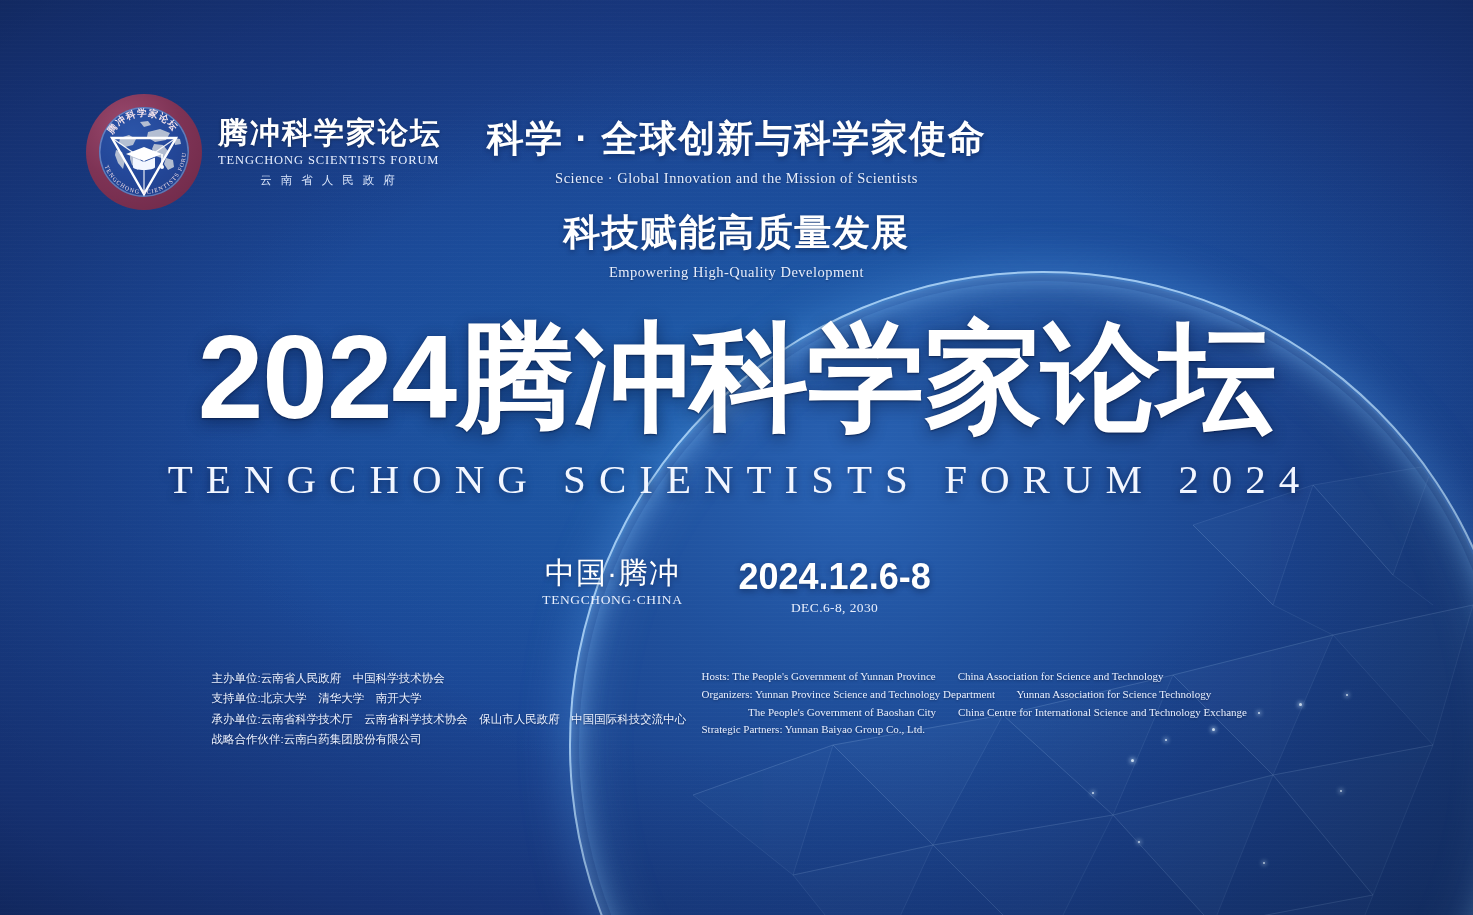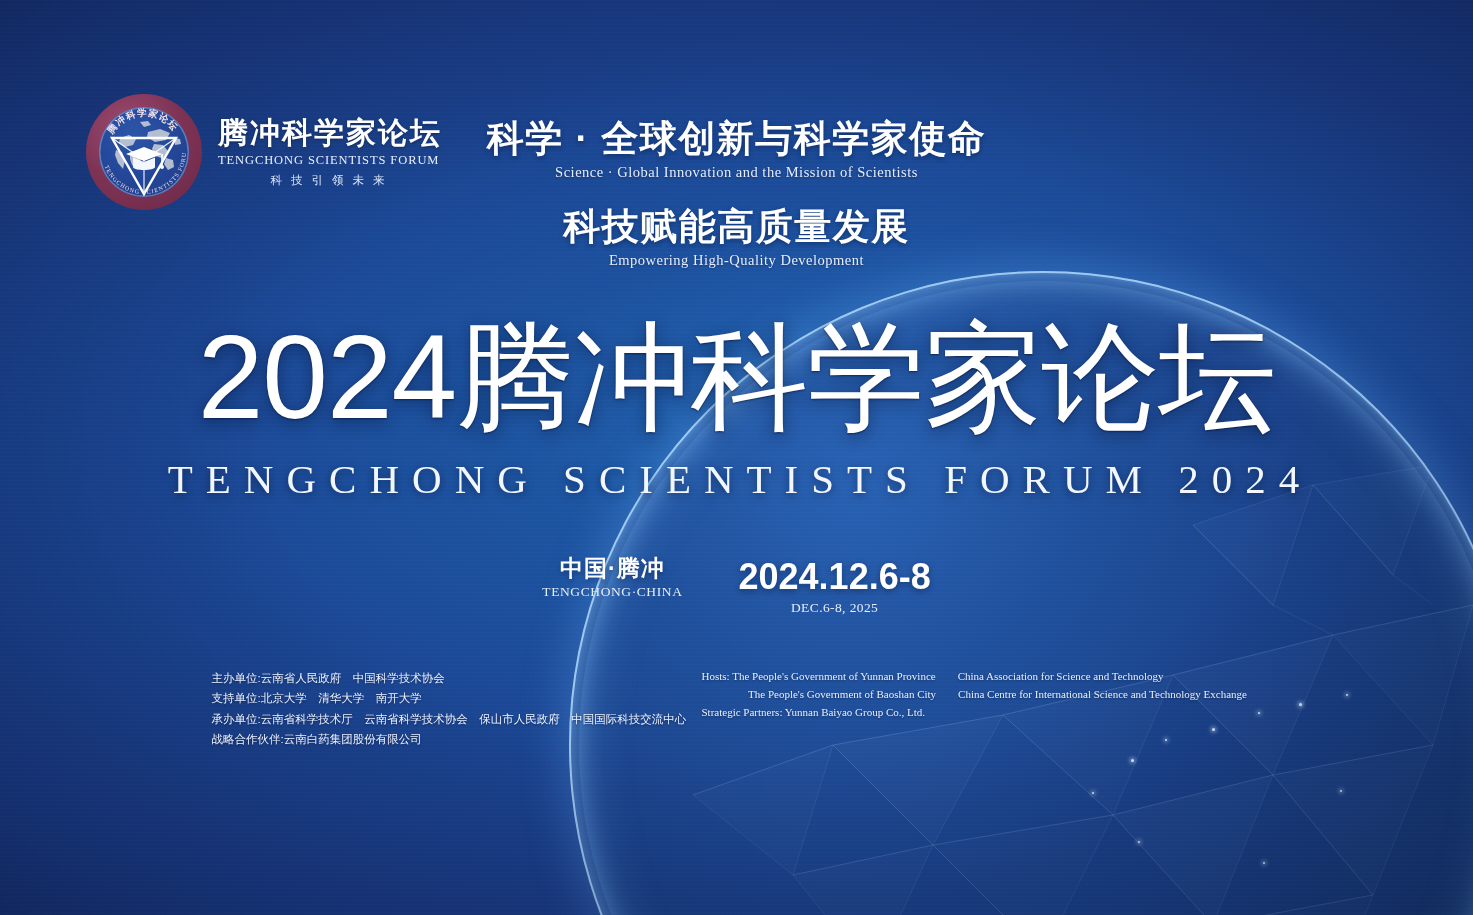--- a/index.html
+++ b/index.html
@@ -79,42 +79,42 @@
   }
 
   
   #theme { position:absolute; left:0; right:0; top:116px; text-align:center; }
   .theme-cn {
     color:#ffffff; font-weight:bold; font-size:37px; letter-spacing:1.5px;
     line-height:1.22; text-shadow:0 2px 5px rgba(4,18,54,.45);
   }
   .theme-en {
     font-family:"Liberation Serif", serif; color:#e7eefc; font-size:14.5px;
-    letter-spacing:.5px; margin-top:3px; text-shadow:0 1px 2px rgba(4,18,54,.40);
+    letter-spacing:.5px; margin-top:9px; text-shadow:0 1px 2px rgba(4,18,54,.40);
   }
   #theme-line2 { margin-top:23px; }
 
   
   #headline {
     position:absolute; left:0; right:0; top:318px; text-align:center;
-    color:#ffffff; font-weight:normal; font-size:118px; line-height:1.0;
+    color:#ffffff; font-weight:bold; font-size:118px; line-height:1.0;
     letter-spacing:-1px;
     text-shadow:0 4px 16px rgba(3,15,48,.45), 0 1px 2px rgba(3,15,48,.6);
   }
   #headline-en {
     position:absolute; left:0; right:0; top:455px; text-align:center;
     font-family:"Liberation Serif", serif; color:#f2f6ff; font-size:41px;
     letter-spacing:13px; padding-left:7px; font-weight:normal;
     text-shadow:0 2px 8px rgba(3,15,48,.55);
   }
 
   
   #meta { position:absolute; left:0; right:0; top:556px; display:flex; justify-content:center; align-items:flex-start; gap:56px; }
   .meta-col { text-align:center; }
-  .place-cn { color:#ffffff; font-weight:bold; font-size:23px; letter-spacing:1px; line-height:1.12; text-shadow:0 2px 5px rgba(4,18,54,.4); }
+  .place-cn { color:#ffffff; font-weight:normal; font-size:30px; letter-spacing:1px; line-height:1.12; text-shadow:0 2px 5px rgba(4,18,54,.4); }
   .place-en { font-family:"Liberation Serif", serif; color:#e7eefc; font-size:13.5px; letter-spacing:.6px; margin-top:2px; }
   .date-cn { color:#ffffff; font-weight:bold; font-size:36px; letter-spacing:0px; line-height:1.06; text-shadow:0 2px 6px rgba(4,18,54,.45); }
   .date-en { font-family:"Liberation Serif", serif; color:#e7eefc; font-size:13.5px; letter-spacing:.4px; margin-top:4px; }
   #date-col { padding-top:2px; }
 
   
   #credits { position:absolute; left:0; right:0; top:668px; display:flex; justify-content:center; gap:60px; }
   #credits-cn { width:430px; }
   #credits-en { width:560px; }
   .cr-cn-line {
@@ -219,21 +219,21 @@
           <textPath href="#arcTop" startOffset="16%">腾冲科学家论坛</textPath>
         </text>
         <text font-family="Liberation Serif, serif" font-size="6" fill="#f0dde6" letter-spacing="1.1">
           <textPath href="#arcBot" startOffset="11%">TENGCHONG SCIENTISTS FORUM</textPath>
         </text>
       </svg>
     </div>
     <div id="logo-text">
       <div id="logo-cn">腾冲科学家论坛</div>
       <div id="logo-en">TENGCHONG SCIENTISTS FORUM</div>
-      <div id="logo-slogan">科技引领未来</div>
+      <div id="logo-slogan">云南省人民政府</div>
     </div>
   </div>
 
   <div id="theme">
     <div id="theme-line1">
       <div class="theme-cn">科学 · 全球创新与科学家使命</div>
       <div class="theme-en">Science · Global Innovation and the Mission of Scientists</div>
     </div>
     <div id="theme-line2">
       <div class="theme-cn">科技赋能高质量发展</div>
@@ -244,31 +244,32 @@
   <div id="headline">2024腾冲科学家论坛</div>
   <div id="headline-en">TENGCHONG SCIENTISTS FORUM 2024</div>
 
   <div id="meta">
     <div class="meta-col">
       <div class="place-cn">中国·腾冲</div>
       <div class="place-en">TENGCHONG·CHINA</div>
     </div>
     <div class="meta-col" id="date-col">
       <div class="date-cn">2024.12.6-8</div>
-      <div class="date-en">DEC.6-8, 2025</div>
+      <div class="date-en">DEC.6-8, 2030</div>
     </div>
   </div>
 
   <div id="credits">
     <div id="credits-cn">
       <div class="cr-cn-line">主办单位:云南省人民政府　中国科学技术协会</div>
       <div class="cr-cn-line">支持单位:北京大学　清华大学　南开大学</div>
       <div class="cr-cn-line">承办单位:云南省科学技术厅　云南省科学技术协会　保山市人民政府　中国国际科技交流中心</div>
       <div class="cr-cn-line">战略合作伙伴:云南白药集团股份有限公司</div>
     </div>
     <div id="credits-en">
       <div class="cr-en-line">Hosts: The People's Government of Yunnan Province        China Association for Science and Technology</div>
+      <div class="cr-en-line">Organizers: Yunnan Province Science and Technology Department        Yunnan Association for Science Technology</div>
       <div class="cr-en-line">                 The People's Government of Baoshan City        China Centre for International Science and Technology Exchange</div>
       <div class="cr-en-line">Strategic Partners: Yunnan Baiyao Group Co., Ltd.</div>
     </div>
   </div>
 
 </div>
 
 </body></html>

